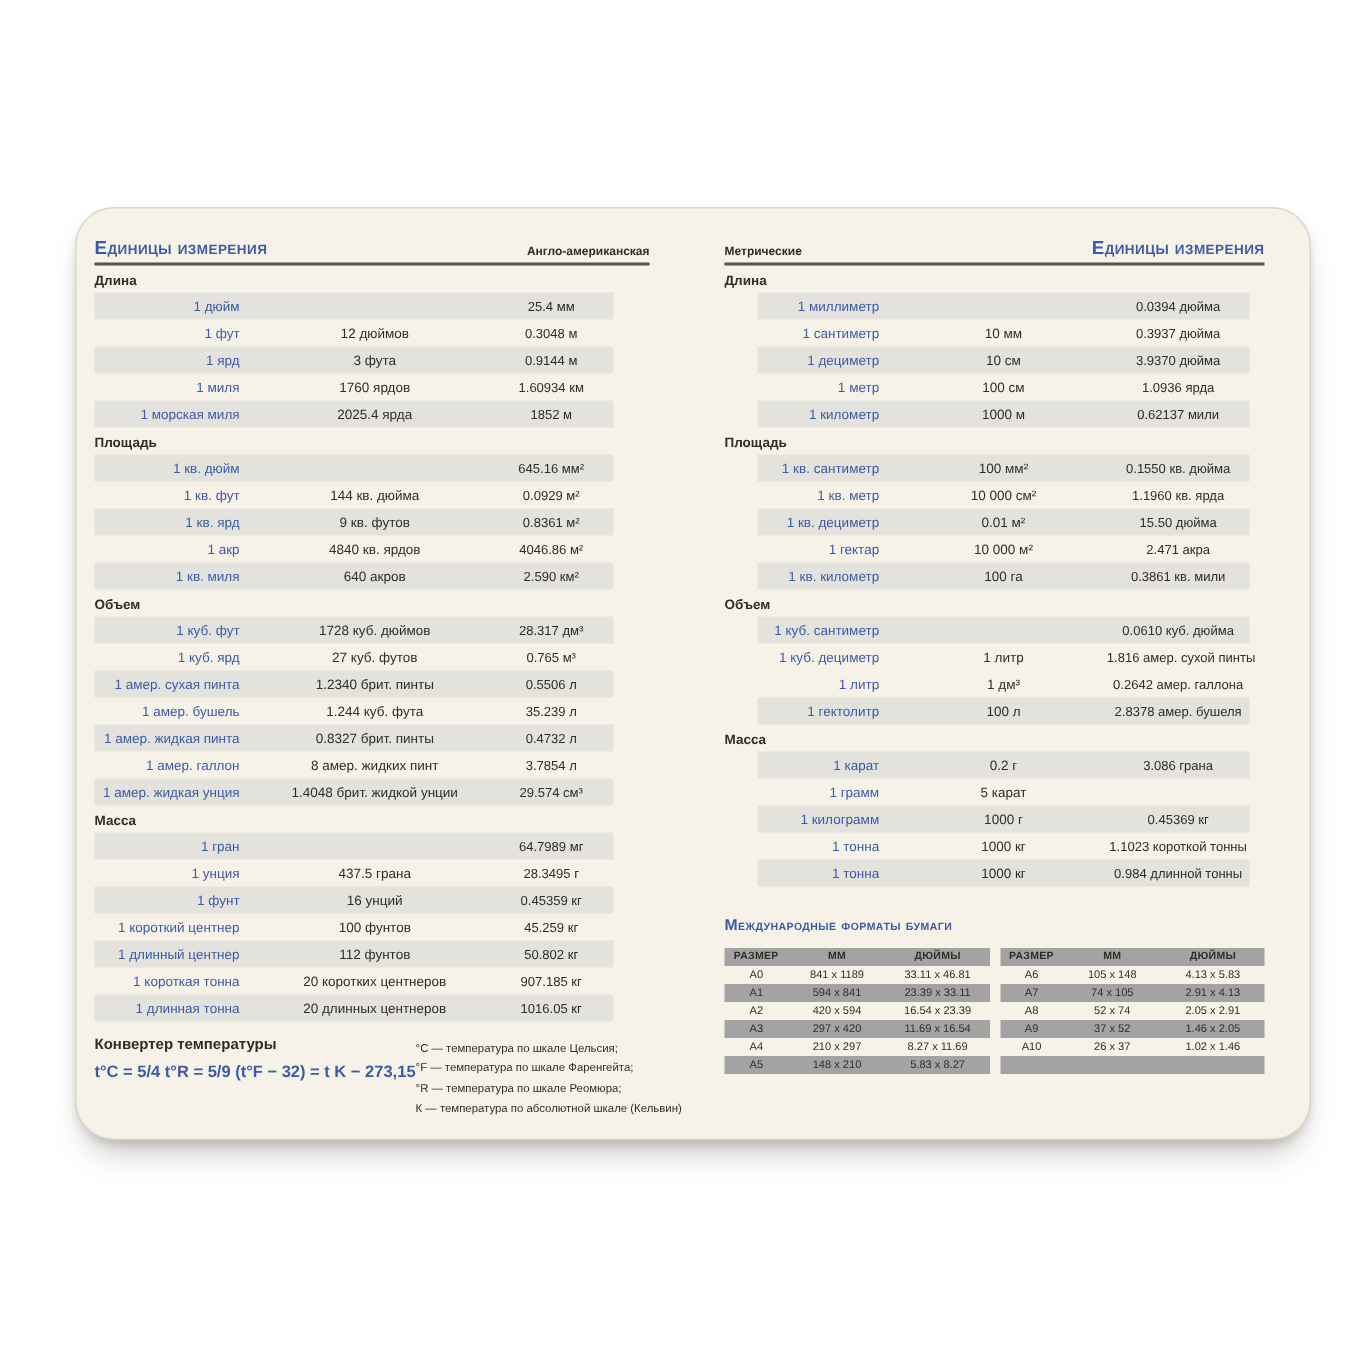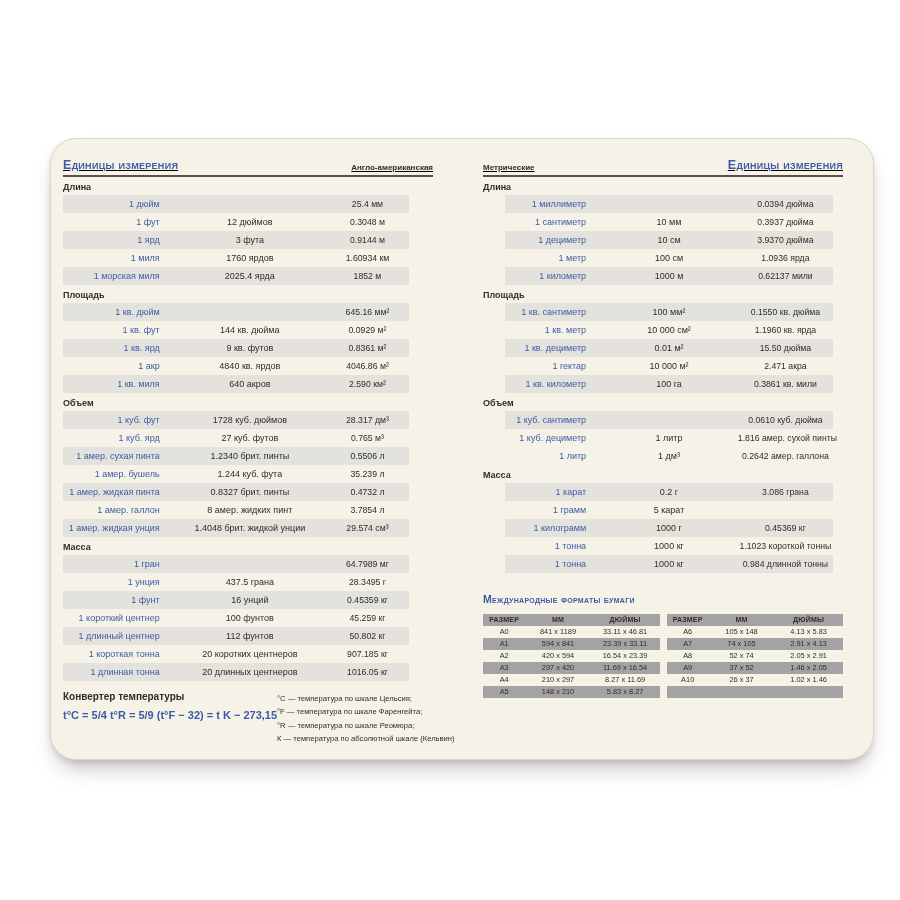--- a/index.html
+++ b/index.html
@@ -13,21 +13,21 @@
     background:#f7f2e8;border:1px solid #d9d5cb;border-radius:26px;
     box-shadow:0 3px 6px rgba(0,0,0,.10), 0 14px 22px -8px rgba(110,105,95,.45);
     display:flex;box-sizing:border-box;overflow:hidden;
   }
   .page{box-sizing:border-box;}
   .page.left{width:50%;padding:20px 0 0 12px;}
   .page.right{width:50%;padding:20px 14px 0 21px;}
 
   .page-header{
     display:flex;justify-content:space-between;align-items:flex-end;
-    border-bottom:2px solid #57524a;padding-bottom:3px;text-decoration:underline;
+    border-bottom:2px solid #57524a;padding-bottom:3px;
   }
   .page.left  .page-header{width:370px;}
   .page.right .page-header{width:360px;}
   .blue-title{
     font-variant:small-caps;font-weight:bold;font-size:12.5px;
     letter-spacing:.3px;color:#3c5ba6;line-height:1;
   }
   .dark-sub{font-size:8px;font-weight:bold;color:#2f2d29;line-height:1;}
 
   .section-heading{
@@ -295,20 +295,25 @@
           <div class="u-row">
             <span class="c1">1 куб. дециметр</span>
             <span class="c2">1 литр</span>
             <span class="c3">1.816 амер. сухой пинты</span>
           </div>
           <div class="u-row">
             <span class="c1">1 литр</span>
             <span class="c2">1 дм³</span>
             <span class="c3">0.2642 амер. галлона</span>
           </div>
+          <div class="u-row stripe">
+            <span class="c1">1 гектолитр</span>
+            <span class="c2">100 л</span>
+            <span class="c3">2.8378 амер. бушеля</span>
+          </div>
         </div>
         <div class="section-heading">Масса</div>
         <div class="u-table">
           <div class="u-row stripe">
             <span class="c1">1 карат</span>
             <span class="c2">0.2 г</span>
             <span class="c3">3.086 грана</span>
           </div>
           <div class="u-row">
             <span class="c1">1 грамм</span>

